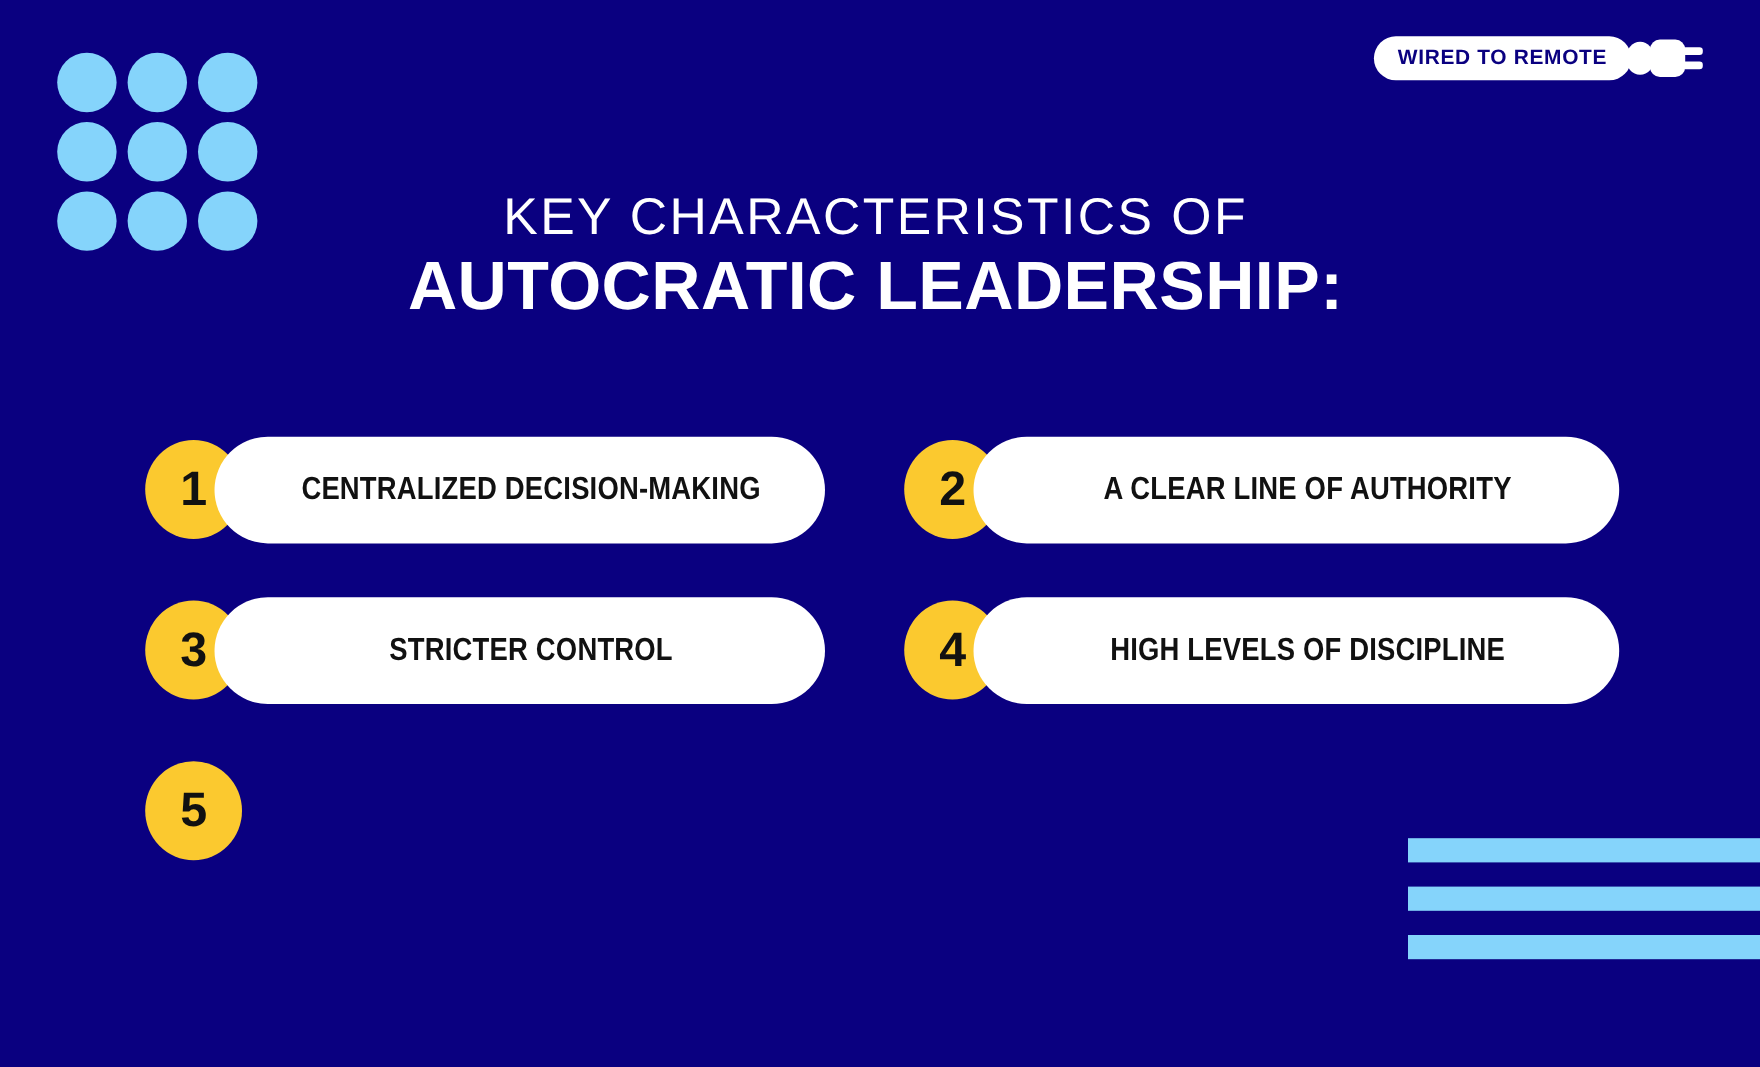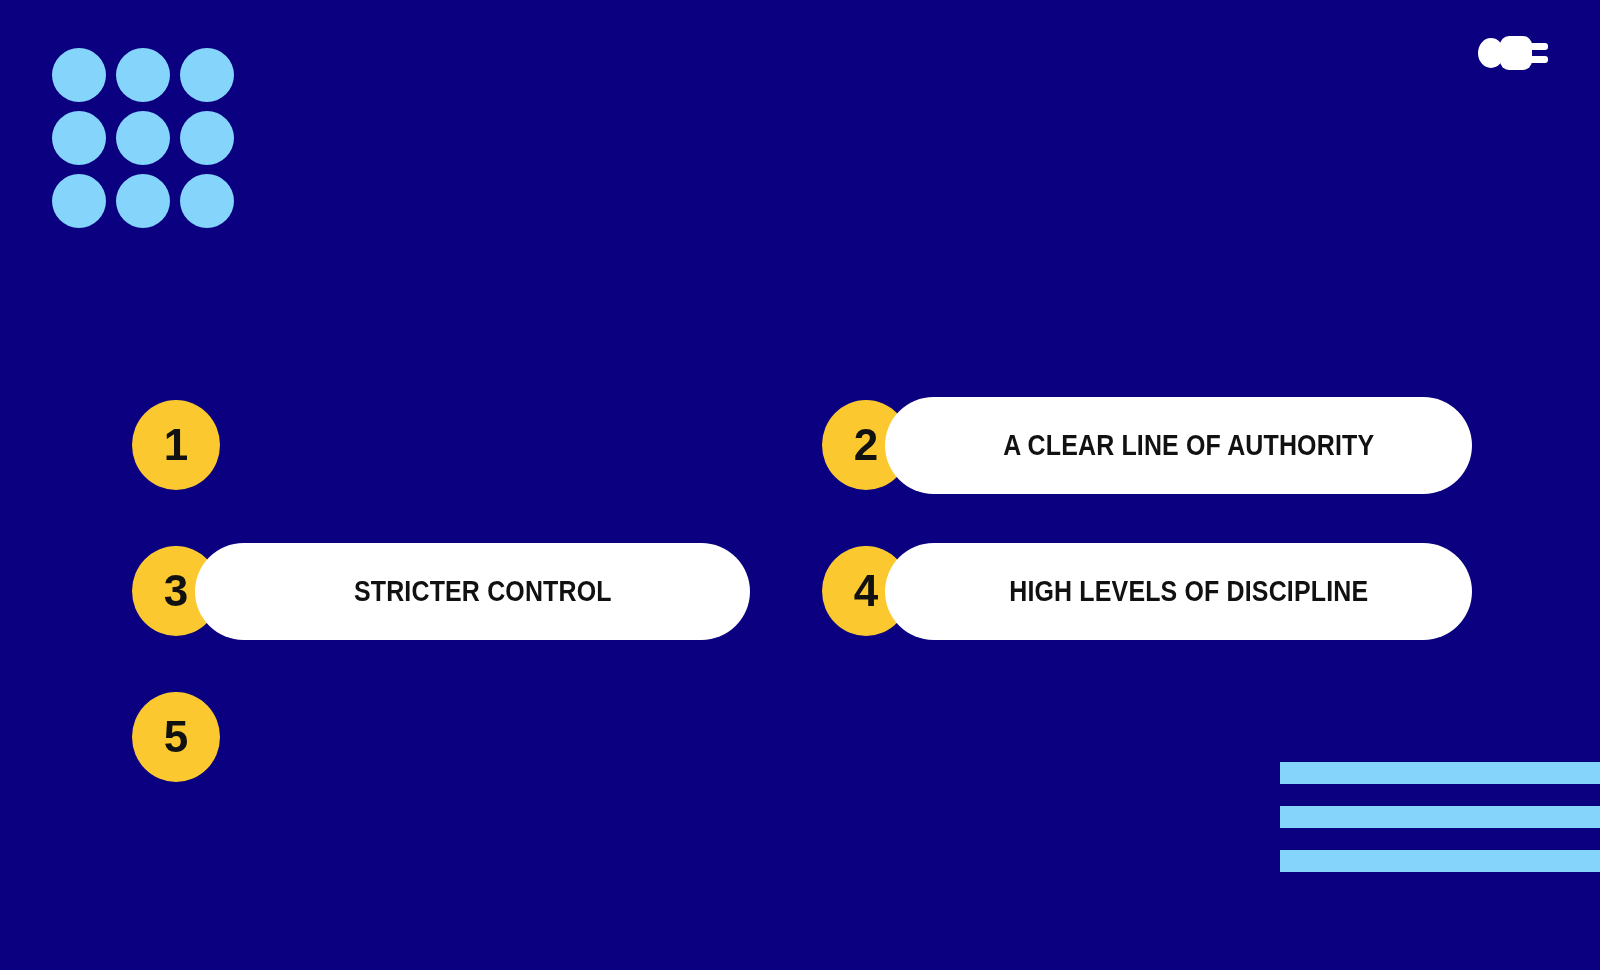--- a/index.html
+++ b/index.html
@@ -210,33 +210,43 @@
     <span class="dot"></span>
     <span class="dot"></span>
     <span class="dot"></span>
     <span class="dot"></span>
     <span class="dot"></span>
     <span class="dot"></span>
     <span class="dot"></span>
   </div>
 
   <div class="logo">
+    <div class="logo-pill">
+      <span class="logo-text">WIRED TO REMOTE</span>
+    </div>
     <span class="logo-node"></span>
     <span class="logo-plug">
       <span class="logo-prong top"></span>
       <span class="logo-prong bottom"></span>
     </span>
   </div>
 
+  <div class="heading">
+    <div class="heading-line-1">KEY CHARACTERISTICS OF</div>
+    <div class="heading-line-2">AUTOCRATIC LEADERSHIP:</div>
+  </div>
 
   <div class="list">
 
     <div class="item">
       <div class="item-badge">
         <span class="item-number">1</span>
+      </div>
+      <div class="item-pill">
+        <span class="item-label">CENTRALIZED DECISION-MAKING</span>
       </div>
     </div>
 
     <div class="item">
       <div class="item-badge">
         <span class="item-number">2</span>
       </div>
       <div class="item-pill">
         <span class="item-label">A CLEAR LINE OF AUTHORITY</span>
       </div>

